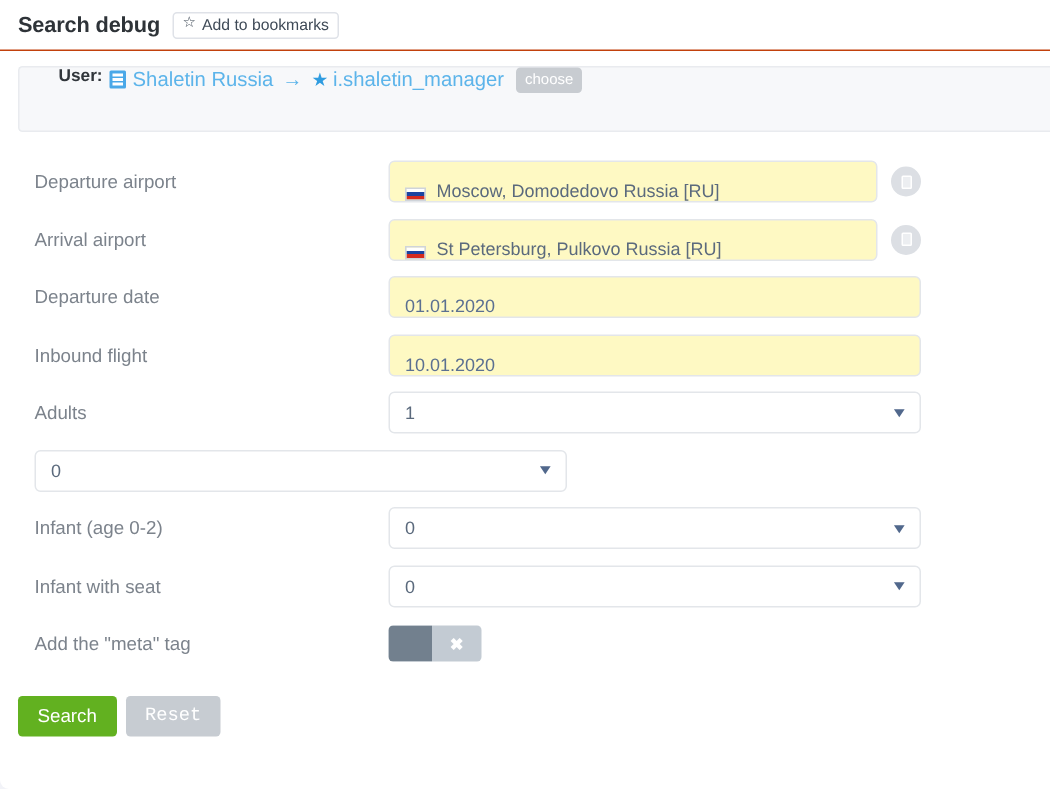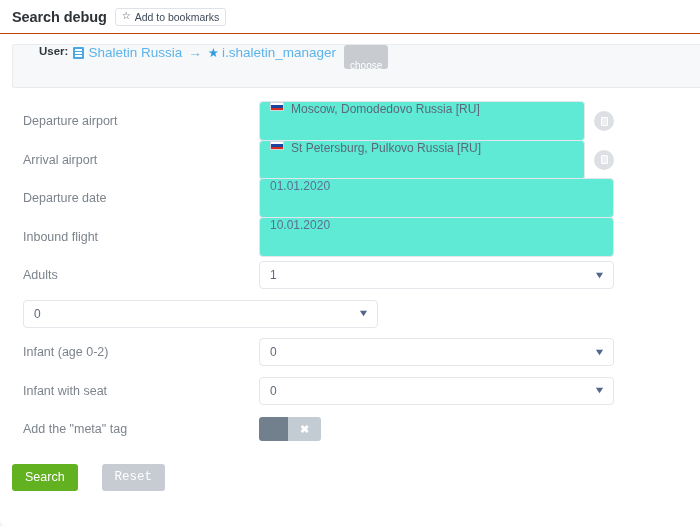--- a/index.html
+++ b/index.html
@@ -112,21 +112,21 @@
     position: relative;
     top: 0px;
   }
   .choose-btn {
     margin-left: 8px;
     background: #c8ccd1;
     color: #ffffff;
     border: none;
     border-radius: 3px;
     height: 17px;
-    padding: 12px 6px;
+    padding: 0 6px;
     font-size: 10px;
     font-family: "Liberation Sans", sans-serif;
     cursor: pointer;
     line-height: 17px;
   }
 
   
   .form { padding: 14px 0 0 0; }
   .row {
     display: flex;
@@ -142,26 +142,26 @@
   }
   .field-col {
     flex: 0 0 355px;
     width: 355px;
     position: relative;
     display: flex;
     align-items: center;
   }
   .inp {
     width: 355px;
-    height: 40px;
+    height: 28px;
     border: 1px solid #e3e6ea;
     border-radius: 4px;
-    background: #5eead4;
-    display: flex;
-    align-items: flex-start;
+    background: #fef9c3;
+    display: flex;
+    align-items: flex-end;
     padding: 0 10px;
     font-size: 12px;
     color: #5b6a7d;
   }
   .inp.short { width: 355px; }
   .flag-ru {
     display: inline-block;
     width: 14px; height: 9px;
     margin-right: 7px;
     background: linear-gradient(to bottom,
@@ -230,21 +230,21 @@
     text-align: center;
     color: #ffffff;
     font-size: 11px;
     font-weight: bold;
   }
 
   
   .actions {
     display: flex;
     align-items: center;
-    gap: 24px;
+    gap: 6px;
     padding: 15px 0 0 12px;
   }
   .btn {
     border: none;
     border-radius: 3px;
     height: 27px;
     padding: 0 13px;
     font-size: 12.5px;
     font-family: "Liberation Sans", sans-serif;
     cursor: pointer;

